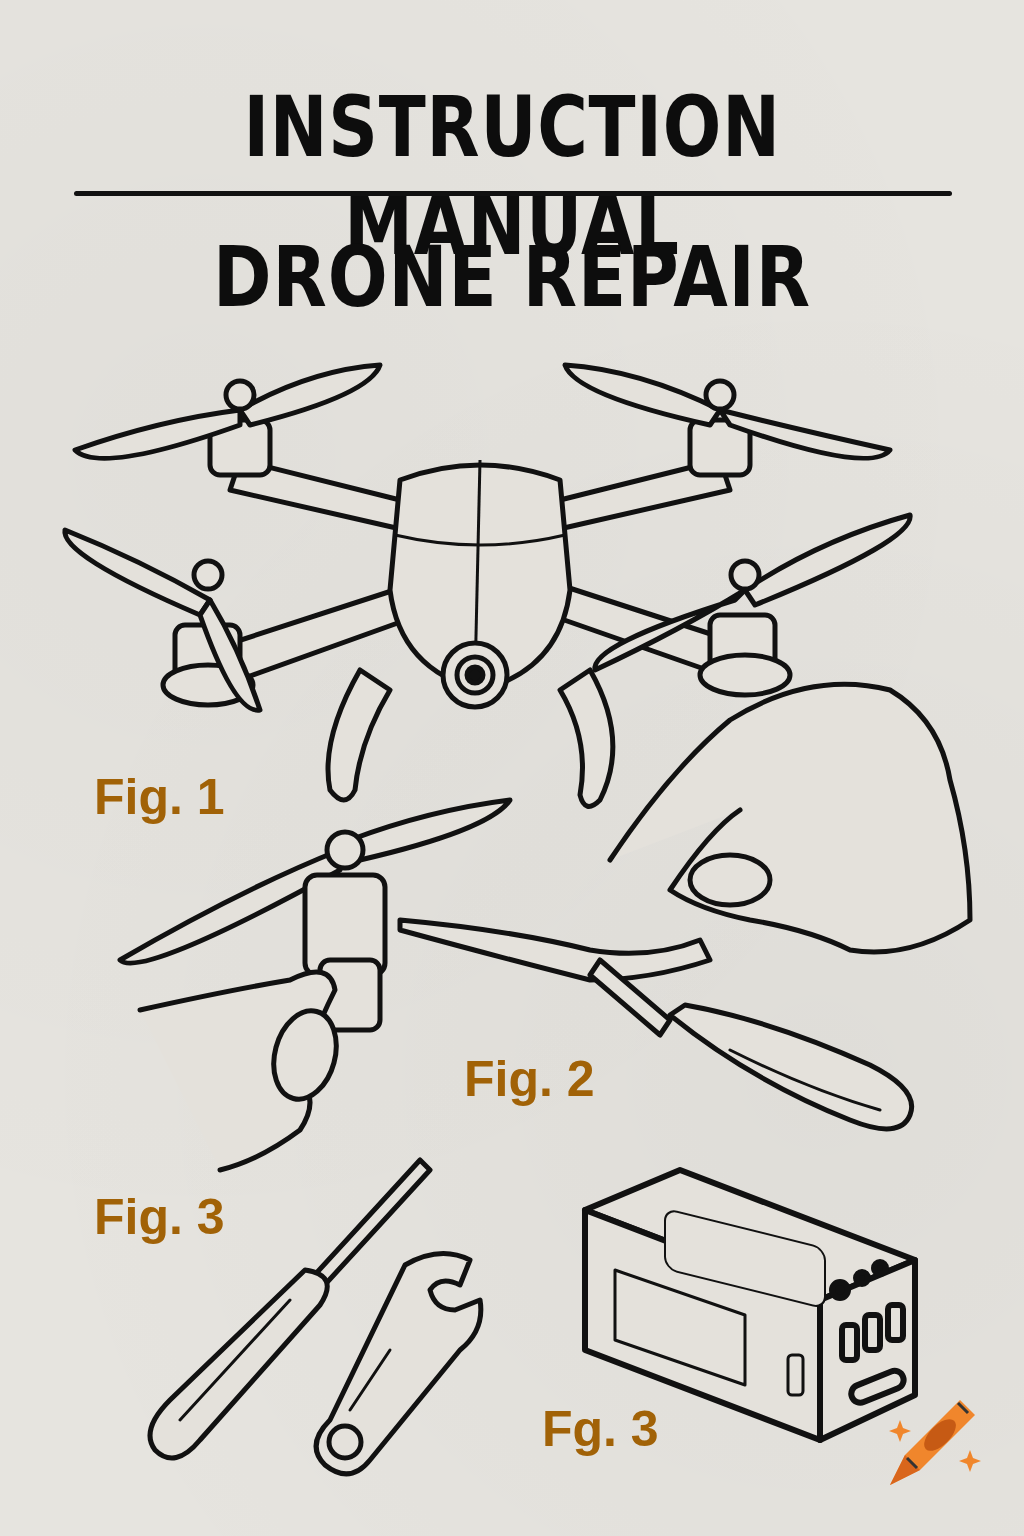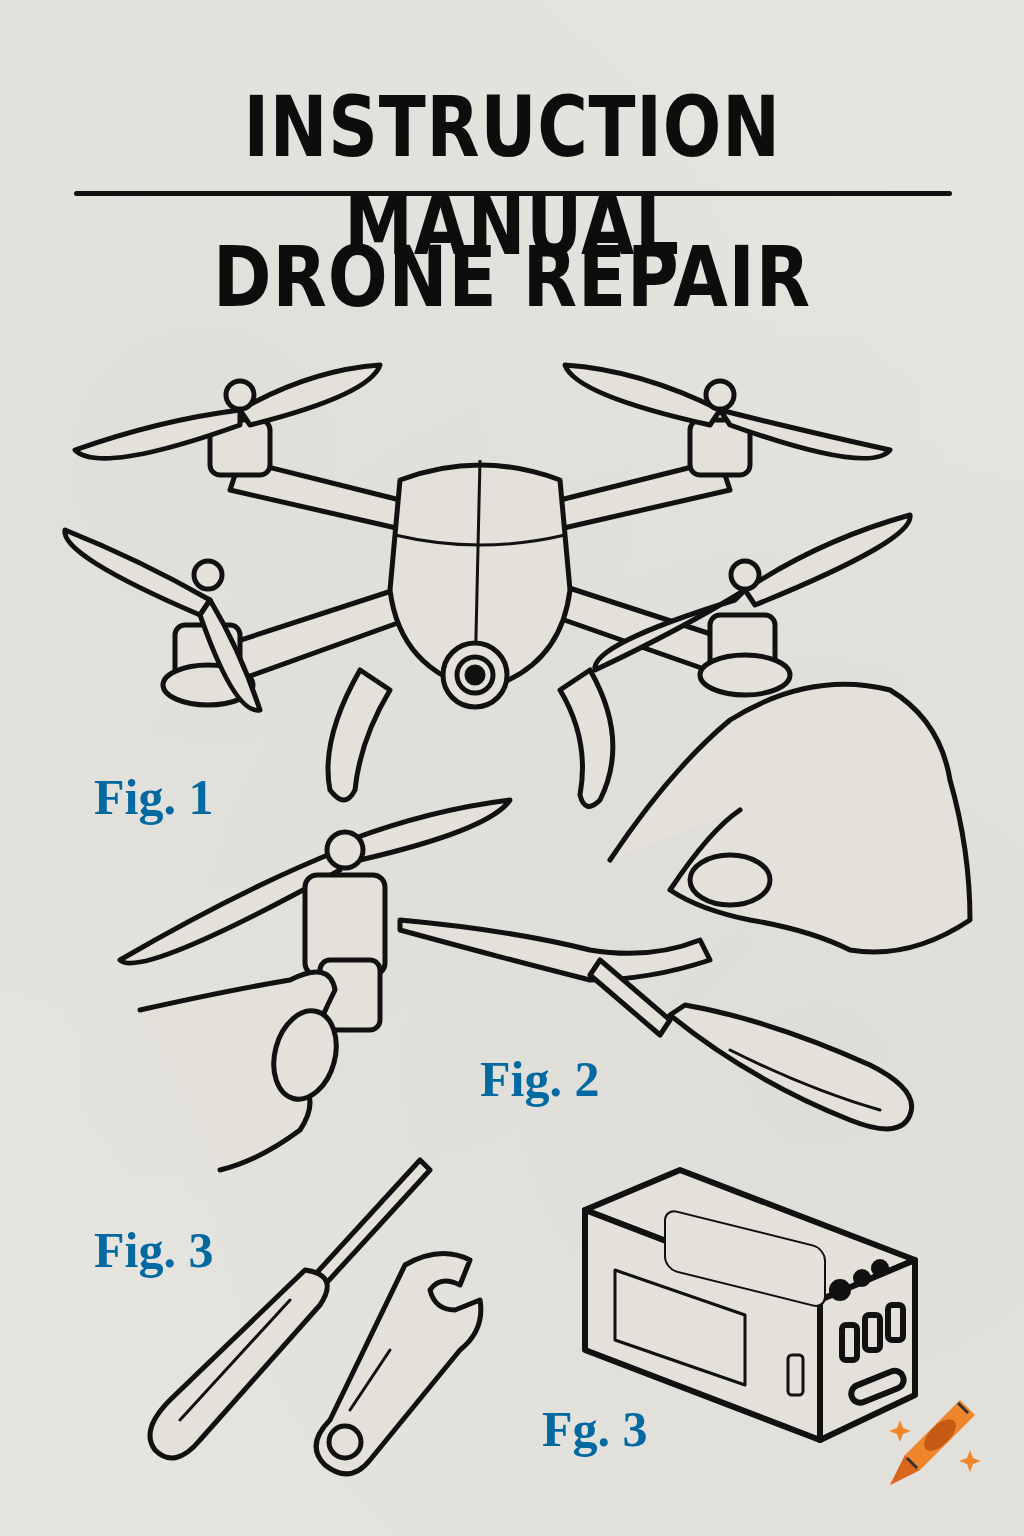--- a/index.html
+++ b/index.html
@@ -17,22 +17,22 @@
     }
     .title {
       position:absolute; left:0; width:1024px; text-align:center;
       font-family:"DejaVu Sans", sans-serif; font-weight:bold; color:#0d0d0d;
       letter-spacing:1px;
     }
     .title-main { top:78px; font-size:84px; transform:scaleX(0.82); transform-origin:center; }
     .rule { position:absolute; left:74px; width:878px; top:191px; height:5px; background:#111; border-radius:3px; }
     .title-sub { top:228px; font-size:84px; transform:scaleX(0.84); transform-origin:center; }
     .fig-label {
-      position:absolute; font-family:Liberation Serif, serif; font-weight:bold;
-      font-size:50px; color:#0369a1;
+      position:absolute; font-family:Liberation Sans, sans-serif; font-weight:bold;
+      font-size:50px; color:#a16207;
     }
     svg.art { position:absolute; overflow:visible; }
   </style>
 </head>
 <body>
 
 <div class="paper-noise"></div>
 
 <div class="title title-main">INSTRUCTION MANUAL</div>
 <div class="rule"></div>
@@ -95,33 +95,33 @@
 
     <path d="M290 260 Q400 270 480 290 Q540 300 590 280 L600 300 Q540 320 480 320 Q400 300 290 270 Z"></path>
     <path d="M490 300 L560 360 L550 375 L480 315 Z"></path>
     <path d="M560 355 Q640 420 740 460 Q790 480 800 455 Q810 430 760 405 Q660 360 575 345 Z"></path>
     <path d="M620 390 Q700 430 770 450" fill="none" stroke-width="3"></path>
 
     <path d="M500 200 Q560 110 620 60 Q700 10 780 30 Q830 60 840 120 Q860 190 860 260 Q800 300 740 290 Q700 270 640 260 Q590 250 560 230 Q600 170 630 150"></path>
     <ellipse cx="620" cy="220" rx="40" ry="25"></ellipse>
   </g>
 </svg>
-<div class="fig-label" style="left:480px;top:1050px">Fig. 2</div>
+<div class="fig-label" style="left:464px;top:1050px">Fig. 2</div>
 
 <svg class="art" style="left:140px;top:1150px" width="380" height="360" viewBox="0 0 380 360">
   <g fill="#e4e1db" stroke="#111" stroke-width="5" stroke-linejoin="round" stroke-linecap="round">
     <path d="M280 10 L170 130 L180 140 L290 20 Z"></path>
     <path d="M165 120 Q200 125 180 155 L60 290 Q35 320 15 300 Q0 280 30 250 Z"></path>
     <path d="M40 270 L150 150" fill="none" stroke-width="3"></path>
     <path d="M265 115 Q300 95 330 110 L320 135 Q300 125 290 140 Q295 160 315 160 L340 150 Q345 180 320 200 L230 310 Q210 335 185 315 Q165 295 190 270 Z"></path>
     <circle cx="205" cy="292" r="16"></circle>
     <path d="M250 200 L210 260" fill="none" stroke-width="3"></path>
   </g>
 </svg>
-<div class="fig-label" style="left:94px;top:1221px">Fig. 3</div>
+<div class="fig-label" style="left:94px;top:1188px">Fig. 3</div>
 
 <svg class="art" style="left:570px;top:1160px" width="360" height="290" viewBox="0 0 360 290">
   <g fill="#e4e1db" stroke="#111" stroke-width="6" stroke-linejoin="round">
     <path d="M15 50 L110 10 L345 100 L250 140 Z"></path>
     <path d="M15 50 L250 140 L250 280 L15 190 Z"></path>
     <path d="M250 140 L345 100 L345 235 L250 280 Z"></path>
     <rect x="95" y="40" width="160" height="60" rx="12" transform="skewY(14) translate(0 -15)" stroke-width="2"></rect>
     <path d="M45 110 L175 155 L175 225 L45 180 Z" stroke-width="3"></path>
     <rect x="218" y="195" width="15" height="40" rx="4" stroke-width="3"></rect>
     <rect x="272" y="165" width="15" height="35" rx="4"></rect>

